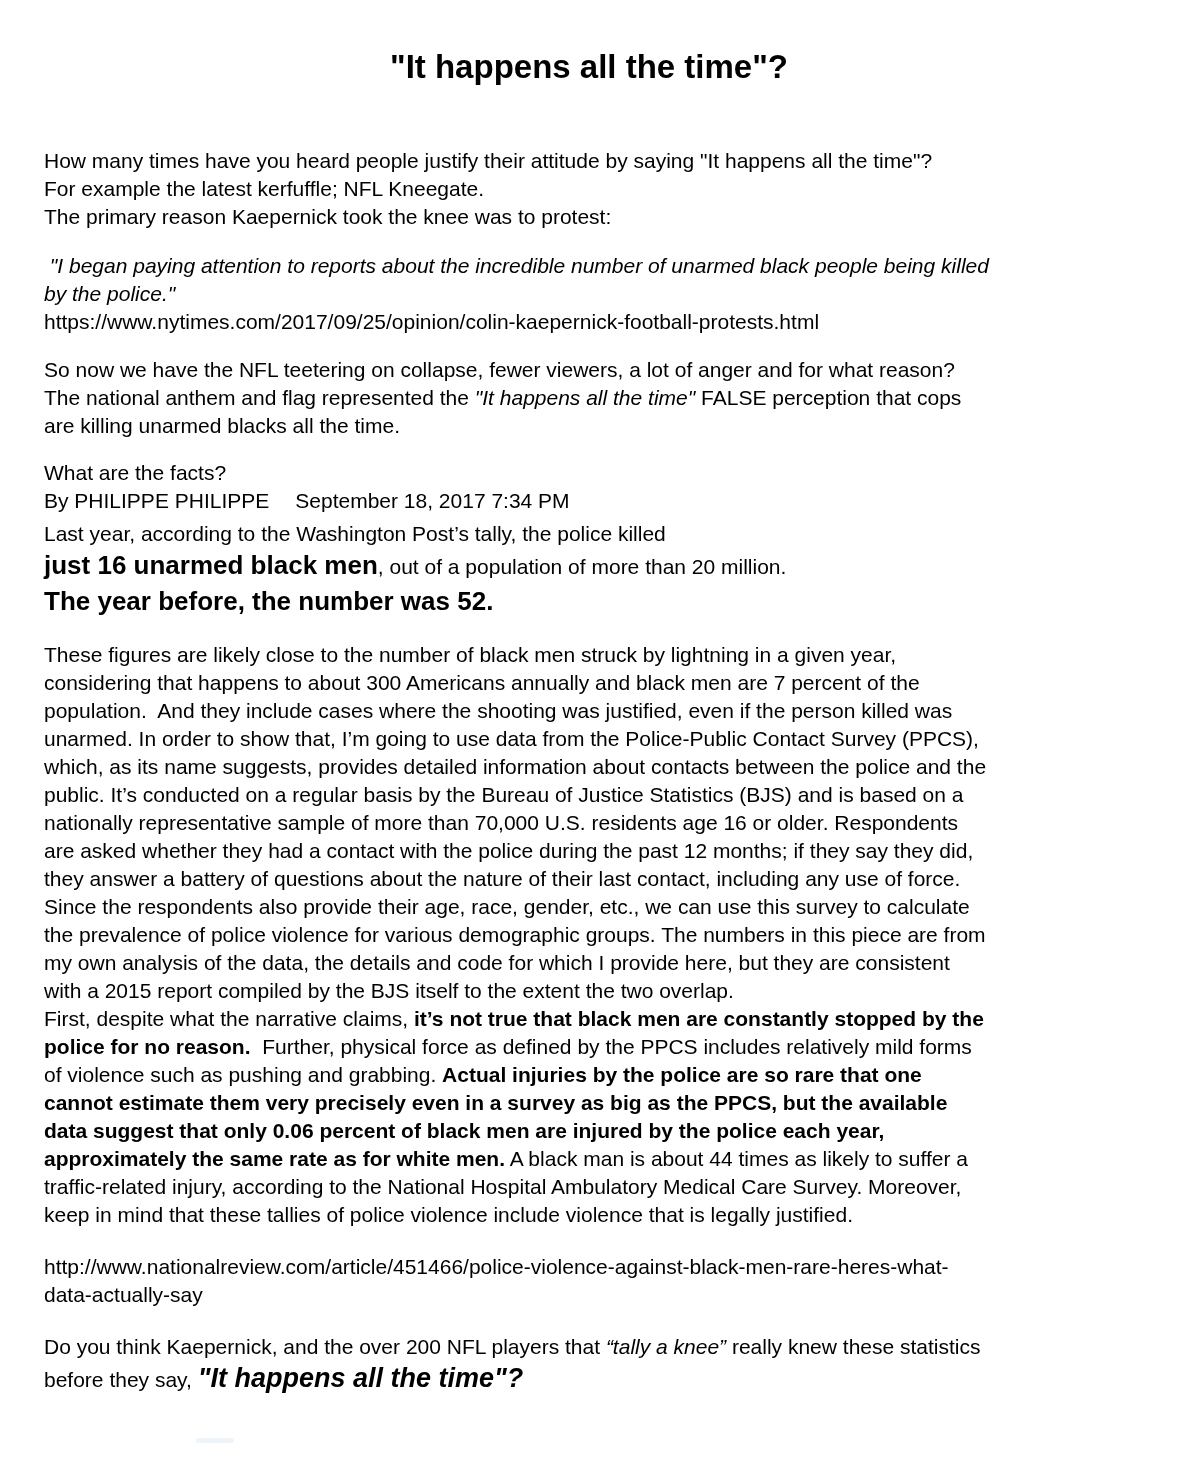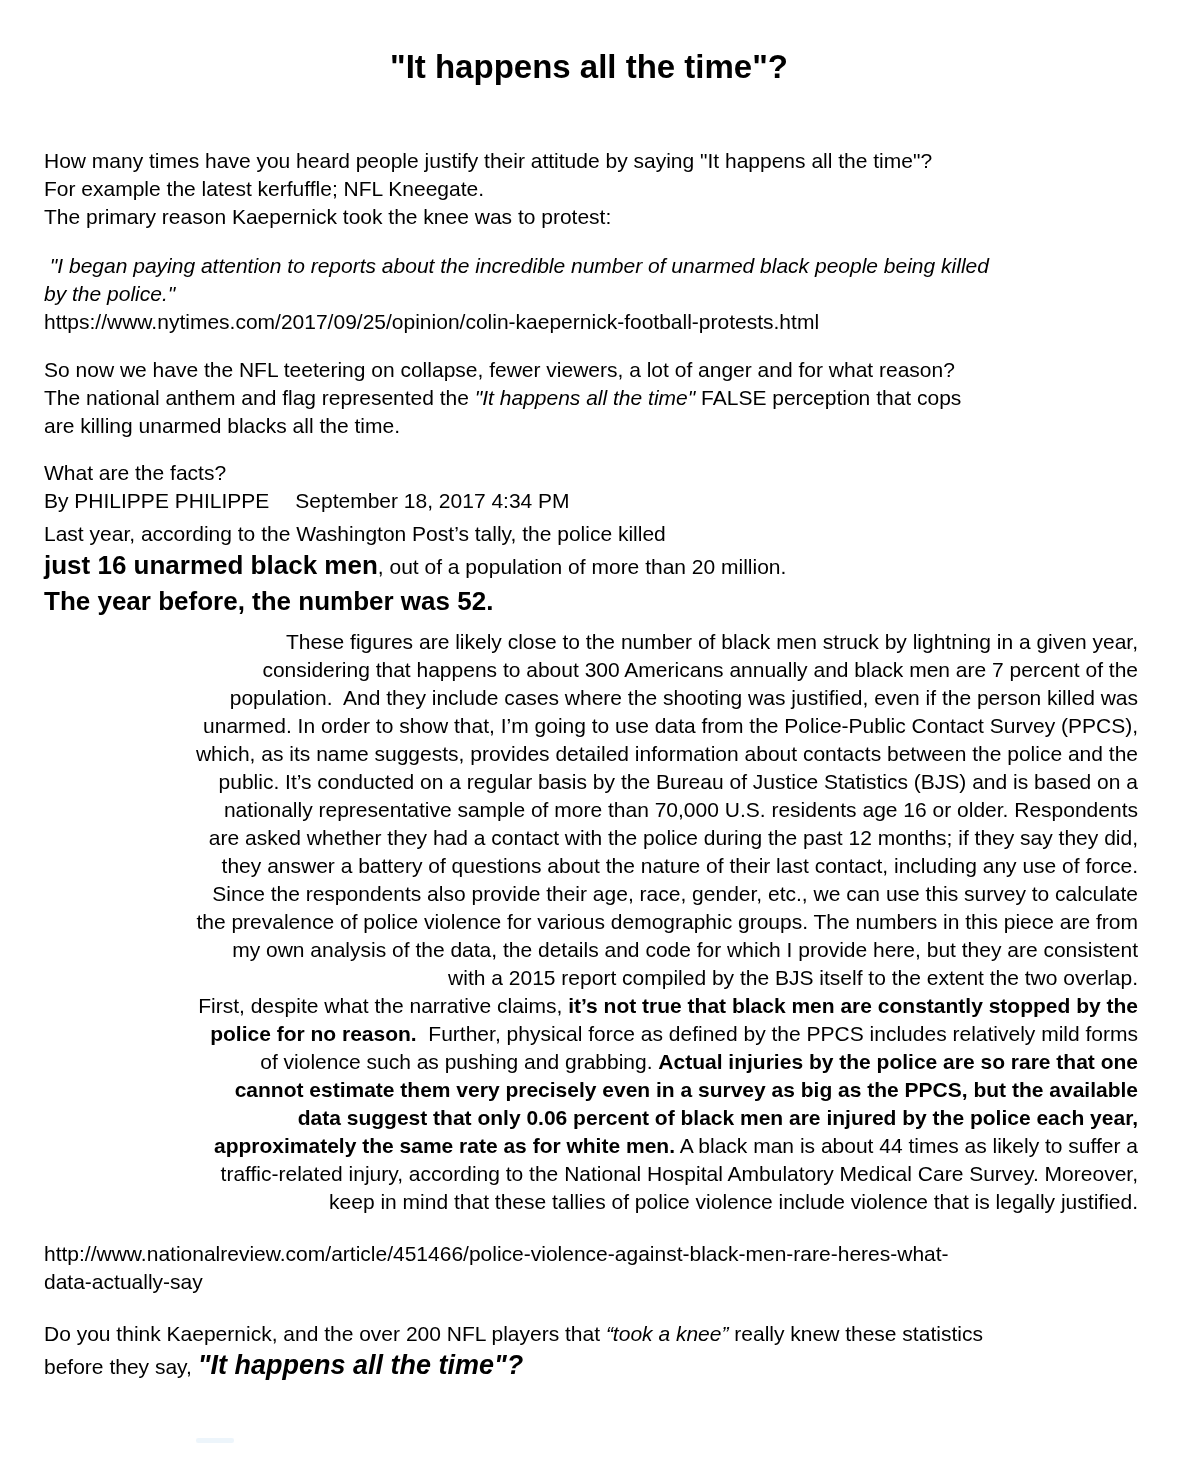--- a/index.html
+++ b/index.html
@@ -5,41 +5,41 @@
   html,body{margin:0;padding:0;background:#ffffff;}
   .page{
     position:relative;
     width:1178px;
     height:1460px;
     background:#ffffff;
     color:#000000;
     font-family:"Liberation Sans","DejaVu Sans",sans-serif;
     overflow:hidden;
   }
-  .content{padding:0 40px 0 44px;}
+  .content{padding:0 20px 0 44px;}
   .t{font-size:21px;line-height:28px;white-space:pre-wrap;}
   .doc-title{
     font-size:33px;line-height:40px;font-weight:bold;
     text-align:center;padding-top:47px;white-space:pre-wrap;
   }
   .it{font-style:italic;}
   .b{font-weight:bold;}
   .intro{margin-top:60px;}
   .quote{margin-top:21px;font-style:italic;}
   .nyt-url{margin-top:0;}
   .nfl{margin-top:20px;}
   .facts{margin-top:19px;}
   .headline{font-size:26px;line-height:32px;font-weight:bold;margin-top:17px;white-space:pre-wrap;}
   .byline{font-size:21px;line-height:28px;white-space:pre-wrap;}
   .byline .date{margin-left:26px;}
   .lead{margin-top:5px;}
   .stat{font-size:26px;line-height:34px;white-space:pre-wrap;}
   .stat .bold-big{font-weight:bold;}
   .stat .reg{font-size:21px;font-weight:normal;}
-  .bodypara{margin-top:10px;text-align:right;}
+  .bodypara{margin-top:23px;}
   .nr-url{margin-top:24px;}
   .closing{margin-top:24px;}
   .final-em{font-size:27px;line-height:34px;font-weight:bold;font-style:italic;}
   .cutoff{
     position:absolute;left:196px;top:1438px;width:38px;height:5px;
     background:#e9f3fa;border-radius:2px;opacity:.8;
   }
 </style>
 </head>
 <body>
@@ -56,21 +56,21 @@
     <div class="t quote"> "I began paying attention to reports about the incredible number of unarmed black people being killed
 by the police."</div>
     <div class="t nyt-url">https://www.nytimes.com/2017/09/25/opinion/colin-kaepernick-football-protests.html</div>
 
     <div class="t nfl"><span>So now we have the NFL teetering on collapse, fewer viewers, a lot of anger and for what reason?
 The national anthem and flag represented the </span><span class="it">"It happens all the time"</span><span> FALSE perception that cops
 are killing unarmed blacks all the time.</span></div>
 
     <div class="t facts">What are the facts?</div>
 
-    <div class="byline"><span>By PHILIPPE PHILIPPE</span><span class="date">September 18, 2017 4:34 PM</span></div>
+    <div class="byline"><span>By PHILIPPE PHILIPPE</span><span class="date">September 18, 2017 7:34 PM</span></div>
     <div class="t lead">Last year, according to the Washington Post’s tally, the police killed</div>
     <div class="stat"><span class="bold-big">just 16 unarmed black men</span><span class="reg">, out of a population of more than 20 million.</span></div>
     <div class="stat"><span class="bold-big">The year before, the number was 52.</span></div>
 
     <div class="t bodypara"><span>These figures are likely close to the number of black men struck by lightning in a given year,
 considering that happens to about 300 Americans annually and black men are 7 percent of the
 population.  And they include cases where the shooting was justified, even if the person killed was
 unarmed. In order to show that, I’m going to use data from the Police-Public Contact Survey (PPCS),
 which, as its name suggests, provides detailed information about contacts between the police and the
 public. It’s conducted on a regular basis by the Bureau of Justice Statistics (BJS) and is based on a
@@ -86,19 +86,19 @@
 of violence such as pushing and grabbing. </span><span class="b">Actual injuries by the police are so rare that one
 cannot estimate them very precisely even in a survey as big as the PPCS, but the available
 data suggest that only 0.06 percent of black men are injured by the police each year,
 approximately the same rate as for white men.</span><span> A black man is about 44 times as likely to suffer a
 traffic-related injury, according to the National Hospital Ambulatory Medical Care Survey. Moreover,
 keep in mind that these tallies of police violence include violence that is legally justified.</span></div>
 
     <div class="t nr-url">http://www.nationalreview.com/article/451466/police-violence-against-black-men-rare-heres-what-
 data-actually-say</div>
 
-    <div class="t closing"><span>Do you think Kaepernick, and the over 200 NFL players that </span><span class="it">“took a knee”</span><span> really knew these statistics
+    <div class="t closing"><span>Do you think Kaepernick, and the over 200 NFL players that </span><span class="it">“tally a knee”</span><span> really knew these statistics
 before they say, </span><span class="final-em">"It happens all the time"?</span></div>
 
   </div>
 
   <div class="cutoff"></div>
 </div>
 
 </body></html>

